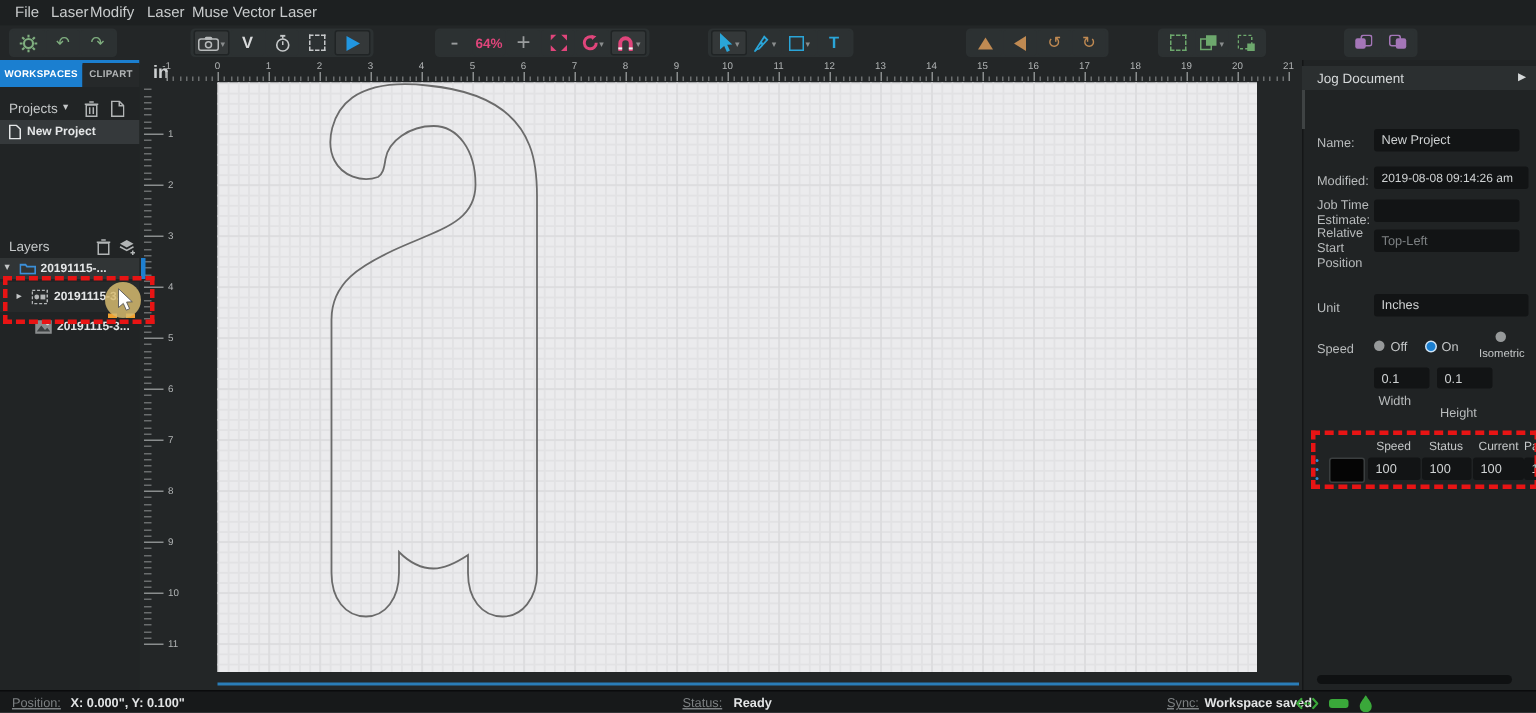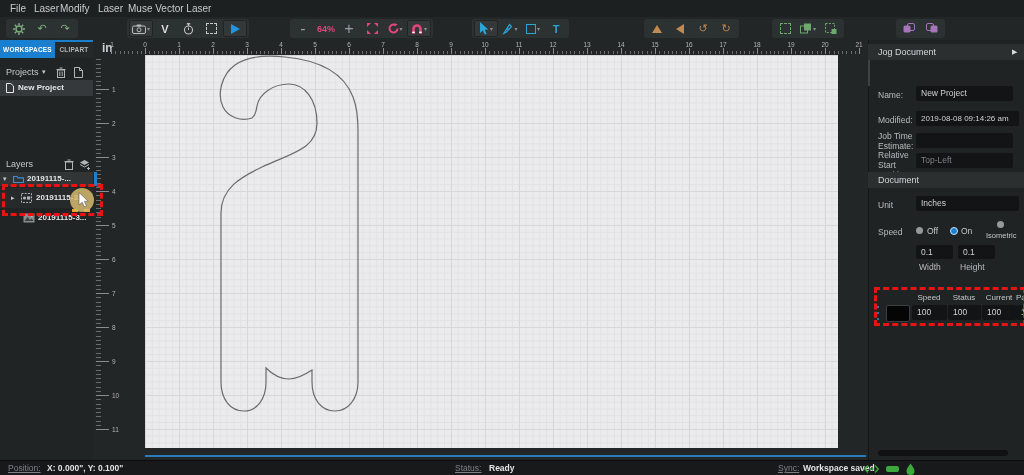--- a/index.html
+++ b/index.html
@@ -658,39 +658,36 @@
 
   <span class="rp-label" style="left:878px;top:115px">Modified:</span>
   <div class="field" style="left:916px;top:111px;width:98px;font-size:8px">2019-08-08 09:14:26 am</div>
 
   <span class="rp-label" style="left:878px;top:131px;width:36px">Job Time Estimate:</span>
   <div class="field" style="left:916px;top:133px;width:92px"></div>
 
   <span class="rp-label" style="left:878px;top:150px;width:34px">Relative Start Position</span>
   <div class="field" style="left:916px;top:153px;width:92px;color:#7d8183">Top-Left</div>
 
-  <div class="rp-header" style="top:172px">
-    <span style="position:absolute;left:10px">Document</span>
-  </div>
 
   <span class="rp-label" style="left:878px;top:200px">Unit</span>
   <div class="field" style="left:916px;top:196px;width:98px">Inches</div>
 
   <span class="rp-label" style="left:878px;top:227px">Speed</span>
   <div class="radio" style="left:916px;top:227px"></div>
   <span class="rlabel" style="left:927px;top:226px">Off</span>
   <div class="radio sel" style="left:950px;top:227px"></div>
   <span class="rlabel" style="left:961px;top:226px">On</span>
   <div class="radio" style="left:997px;top:221px"></div>
   <span class="rlabel" style="left:986px;top:231px;font-size:7.5px">Isometric</span>
 
   <div class="field" style="left:916px;top:245px;width:32px;height:14px;line-height:14px">0.1</div>
   <div class="field" style="left:958px;top:245px;width:32px;height:14px;line-height:14px">0.1</div>
   <span class="rp-label" style="left:919px;top:262px">Width</span>
-  <span class="rp-label" style="left:960px;top:262px">Height</span>
+  <span class="rp-label" style="left:960px;top:270px">Height</span>
 
 
   <span class="col-h" style="left:912px;top:293px;width:34px">Speed</span>
   <span class="col-h" style="left:948px;top:293px;width:32px">Status</span>
   <span class="col-h" style="left:982px;top:293px;width:34px">Current</span>
   <span class="col-h" style="left:1016px;top:293px;width:30px;text-align:left">Passes</span>
 
   <div class="abs" style="left:877px;top:306px;width:4px;height:14px;display:flex;flex-direction:column;justify-content:space-between">
     <div style="width:2px;height:2px;border-radius:50%;background:#2f8fd8"></div>
     <div style="width:2px;height:2px;border-radius:50%;background:#2f8fd8"></div>

